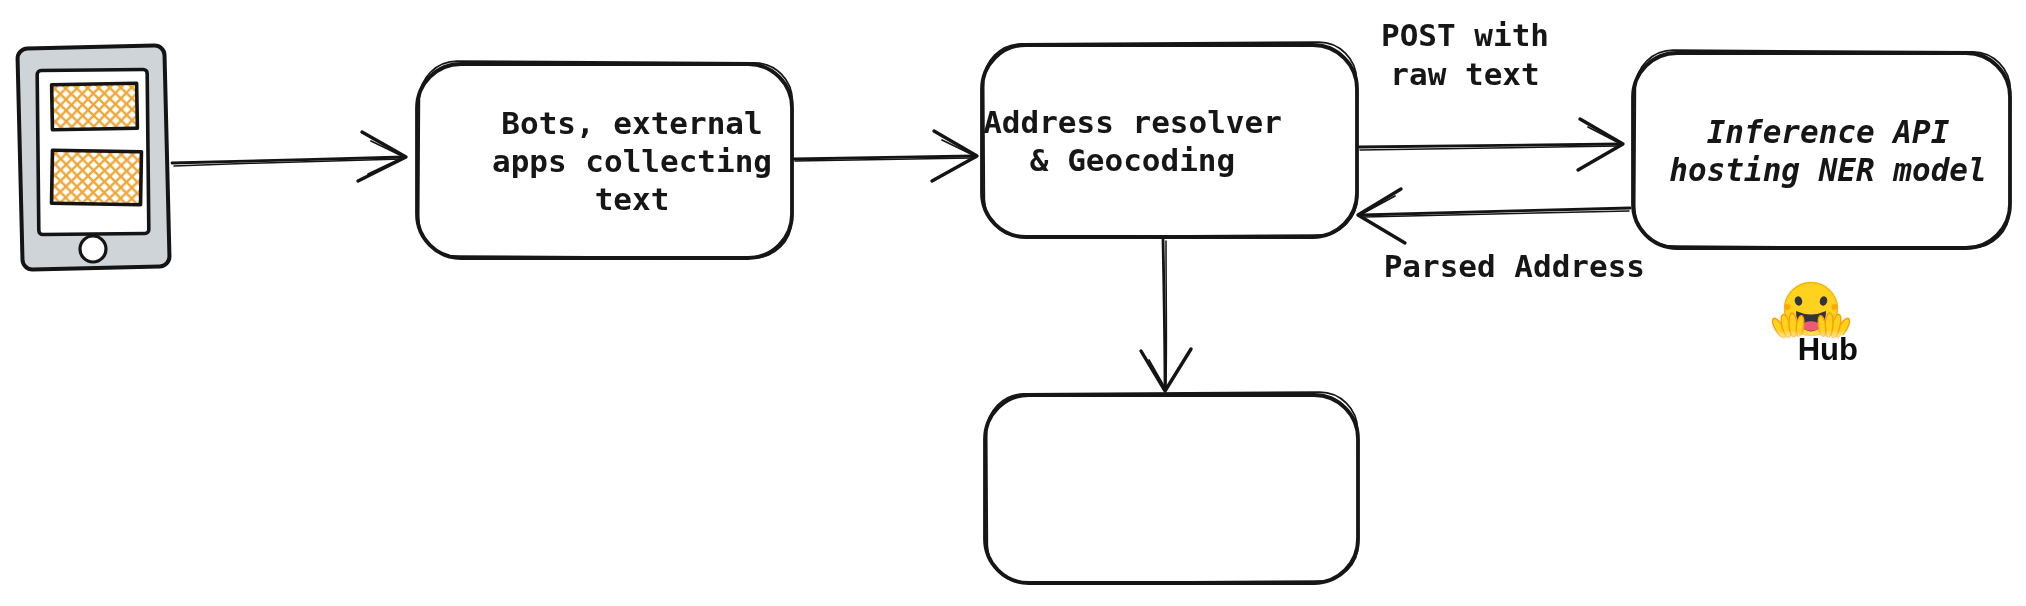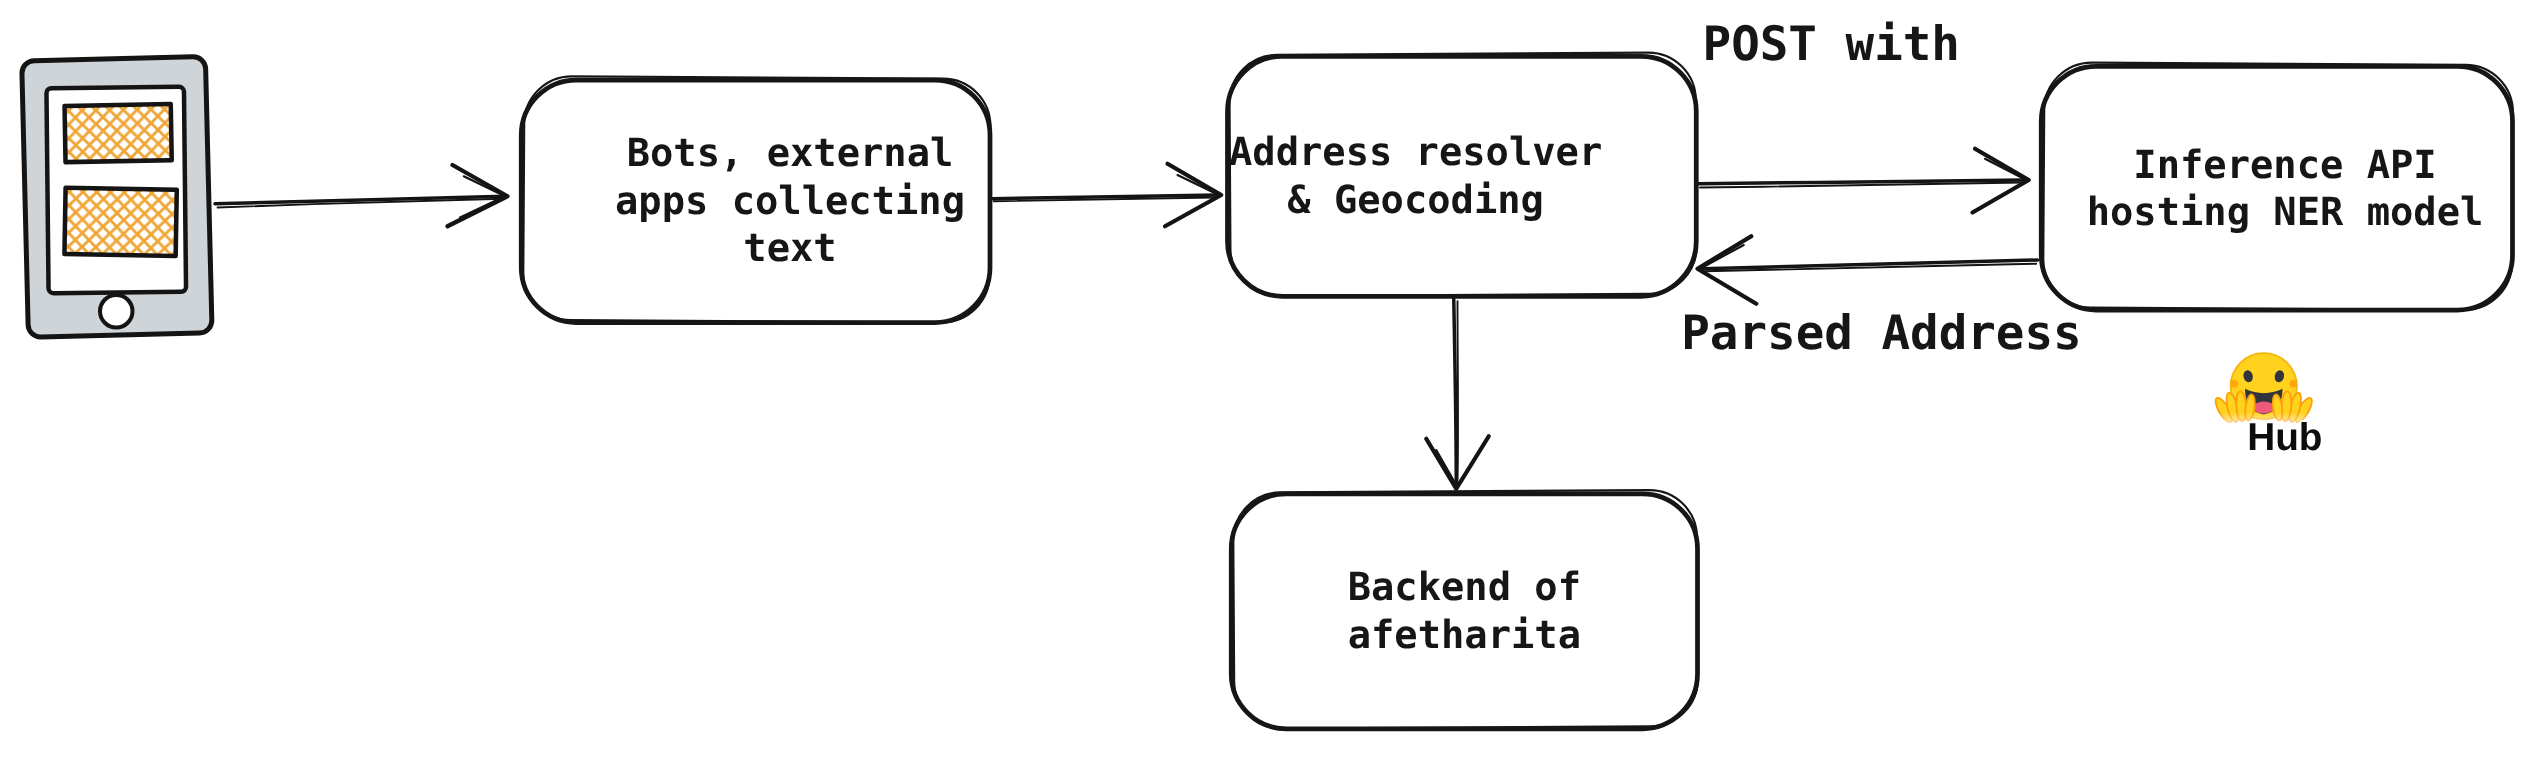--- a/index.html
+++ b/index.html
@@ -26,26 +26,26 @@
     text-align: center;
     font-size: 31px;
     line-height: 38px;
     font-weight: bold;
     color: #161616;
     pointer-events: none;
     white-space: nowrap;
   }
   .node-label--bots      { left: 417px;  top: 64px;  width: 430px; height: 194px; }
   .node-label--address   { left: 982px;  top: 45px;  width: 301px; height: 192px; }
-  .node-label--inference { left: 1633px; top: 53px;  width: 390px; height: 195px; }
+  .node-label--inference { left: 1633px; top: 53px;  width: 390px; height: 195px; font-style: italic; }
   .node-label--backend   { left: 985px;  top: 395px; width: 373px; height: 188px; }
   .edge-label {
     position: absolute;
     text-align: center;
-    font-size: 38px;
+    font-size: 31px;
     line-height: 39px;
     font-weight: bold;
     color: #161616;
     white-space: nowrap;
   }
   .edge-label--post   { left: 1352px; top: 16px;  width: 226px; }
   .edge-label--parsed { left: 1345px; top: 247px; width: 300px; text-align: right; }
   .hub-label {
     position: absolute;
     left: 1766px; top: 333px; width: 92px;
@@ -166,26 +166,23 @@
   <div class="node-label node-label--address">
     <div>Address resolver</div>
     <div>&amp; Geocoding</div>
   </div>
 
   <div class="node-label node-label--inference">
     <div>Inference API</div>
     <div>hosting NER model</div>
   </div>
 
-  <div class="node-label node-label--backend">
-    <div>Backend of</div>
-    <div>afetharita</div>
-  </div>
 
   <div class="edge-label edge-label--post">
     <div>POST with</div>
+    <div>raw text</div>
   </div>
 
   <div class="edge-label edge-label--parsed">Parsed Address</div>
 
   <div class="hub-label">Hub</div>
 
 </div>
 
 </body></html>

